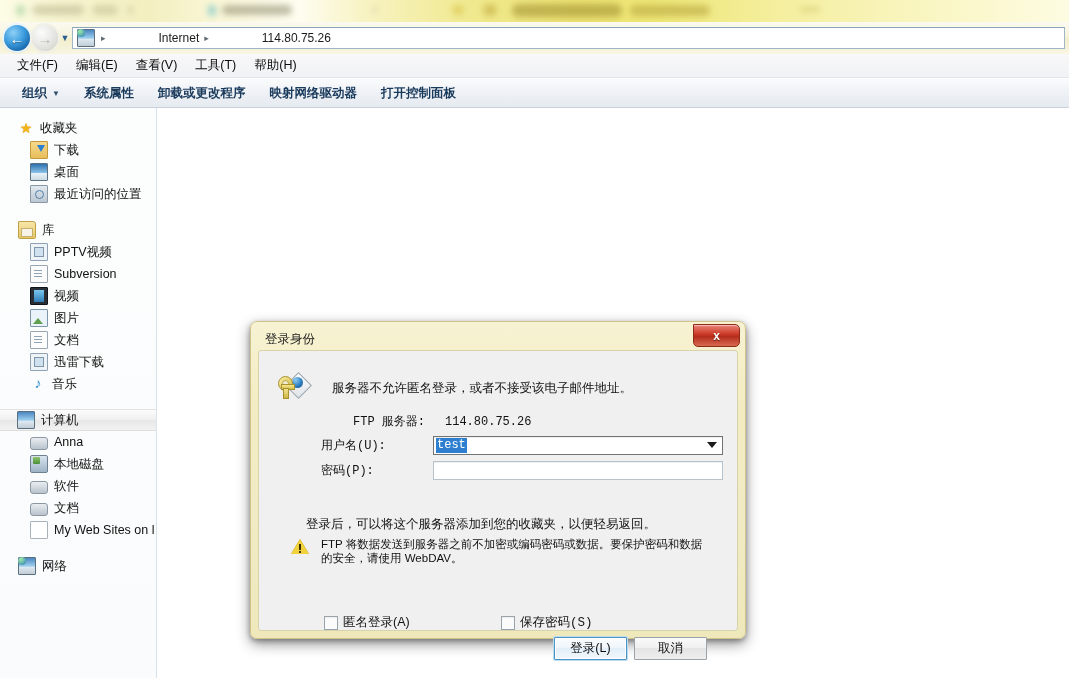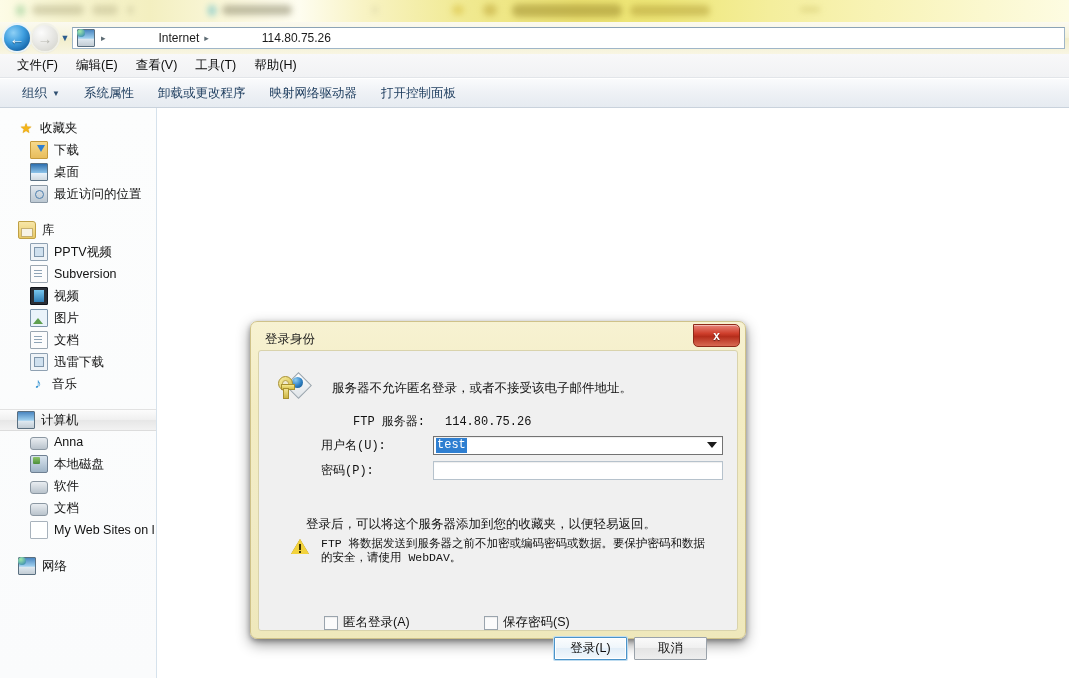--- a/index.html
+++ b/index.html
@@ -75,21 +75,21 @@
 
   
   .cmdbar{
     position:absolute;left:0;top:79px;width:1069px;height:29px;
     background:linear-gradient(180deg,#fafbfc 0%,#eef1f5 50%,#e6ebf1 100%);
     border-bottom:1px solid #c9d2dc;
     display:flex;align-items:center;padding-left:10px;box-sizing:border-box;
   }
   .cmditem{
     font-size:12.5px;color:#1a3a5c;padding:3px 12px;white-space:nowrap;
-    display:flex;align-items:center;gap:5px;
+    display:flex;align-items:center;gap:5px;font-weight:bold;
   }
   .cmdcaret{font-size:8px;color:#2f4f70;}
 
   
   .sidebar{
     position:absolute;left:0;top:108px;width:157px;height:570px;
     background:linear-gradient(180deg,#fcfdfd 0%,#fafbfc 100%);
     border-right:1px solid #d6e2ec;
     padding-top:9px;box-sizing:border-box;overflow:hidden;
   }
@@ -258,21 +258,21 @@
     border-bottom:15px solid #f2d23c;
     filter:drop-shadow(0 0 0.6px #9d7f12);
   }
   .warnicon .bang{
     position:absolute;left:8px;top:5px;width:2px;height:6px;background:#3a3000;
   }
   .warnicon .dot{
     position:absolute;left:8px;top:12px;width:2px;height:2px;background:#3a3000;
   }
   .warntext{
-    font-family:Liberation Mono, monospace;
+    font-family:Liberation Sans, sans-serif;
     font-size:11.5px;color:#111;line-height:14px;padding-left:12px;
   }
 
   .checkrow{position:absolute;display:flex;align-items:center;font-size:12.5px;color:#111;}
   .cbox{
     width:12px;height:12px;background:#fbfbfb;border:1px solid #9aa4ad;
     margin-right:5px;flex:none;box-shadow:inset 0 1px 1px rgba(0,0,0,.06);
   }
 
   .btn{
@@ -488,21 +488,21 @@
           <div>FTP 将数据发送到服务器之前不加密或编码密码或数据。要保护密码和数据</div>
           <div>的安全，请使用 WebDAV。</div>
         </div>
       </div>
 
       <div class="checkrow" style="left:65px;top:263px;">
         <span class="cbox"></span>
         <span>匿名登录(A)</span>
       </div>
 
-      <div class="checkrow" style="left:225px;top:263px;">
+      <div class="checkrow" style="left:242px;top:263px;font-family:Liberation Mono, monospace;">
         <span class="cbox"></span>
         <span>保存密码(S)</span>
       </div>
 
       <div class="btn primary" style="position:absolute;left:295px;top:286px;width:68px;">
         <span>登录(L)</span>
       </div>
       <div class="btn" style="position:absolute;left:375px;top:286px;width:68px;">
         <span>取消</span>
       </div>

